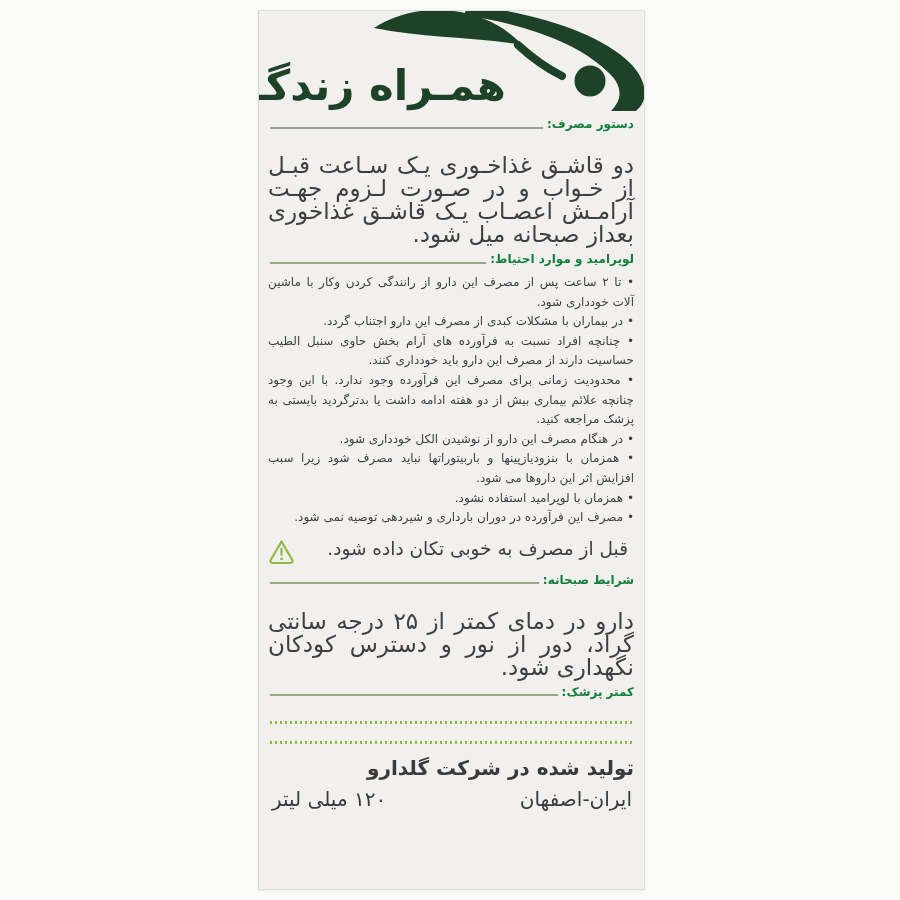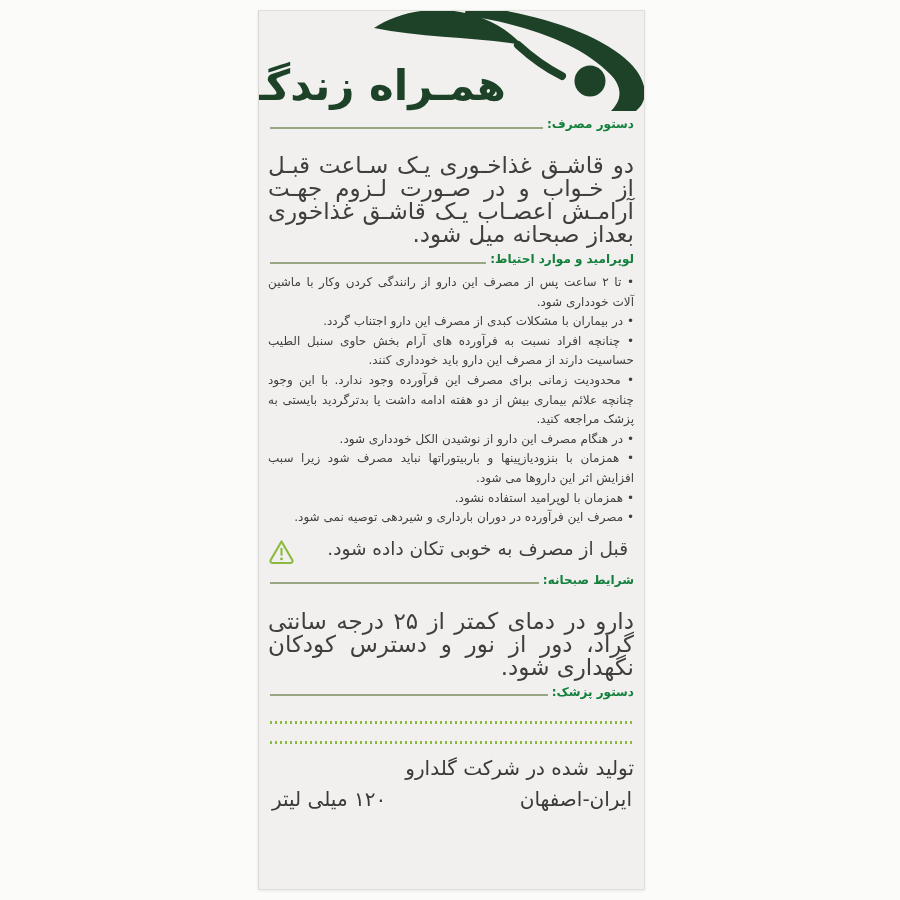--- a/index.html
+++ b/index.html
@@ -78,21 +78,21 @@
     background:repeating-linear-gradient(to left,#8cba3e 0 2px,transparent 2px 5px);
   }
   
   .producer{
     margin-top:12px;
     font-size:20px;
     text-align:right;
     padding-left:30px;
     color:#3a3a3a;
   }
-  .producer .inner{display:inline-block;margin-left:12px;}
+  .producer .inner{display:inline-block;margin-left:12px;font-weight:bold;}
   .bottom-row{
     display:flex;justify-content:space-between;align-items:center;
     margin-top:7px;
     font-size:20px;color:#3a3a3a;
   }
   .bottom-row .origin{margin-right:2px;padding-left:0;}
   .bottom-row .volume{margin-left:4px;}
 </style>
 </head>
 <body>
@@ -145,21 +145,21 @@
         </svg>
       </div>
 
       <div class="sec-hdr">
         <span>شرایط صبحانه:</span>
         <span class="rule"></span>
       </div>
       <div class="jtext">دارو در دمای کمتر از ۲۵ درجه سانتی گراد، دور از نور و دسترس کودکان نگهداری شود.</div>
 
       <div class="sec-hdr">
-        <span>دستور پزشک:</span>
+        <span>کمتر پزشک:</span>
         <span class="rule"></span>
       </div>
       <div class="dotline"></div>
       <div class="dotline"></div>
 
       <div class="producer">
         <span class="inner">تولید شده در شرکت گلدارو</span>
       </div>
       <div class="bottom-row">
         <span class="origin">ایران-اصفهان</span>

